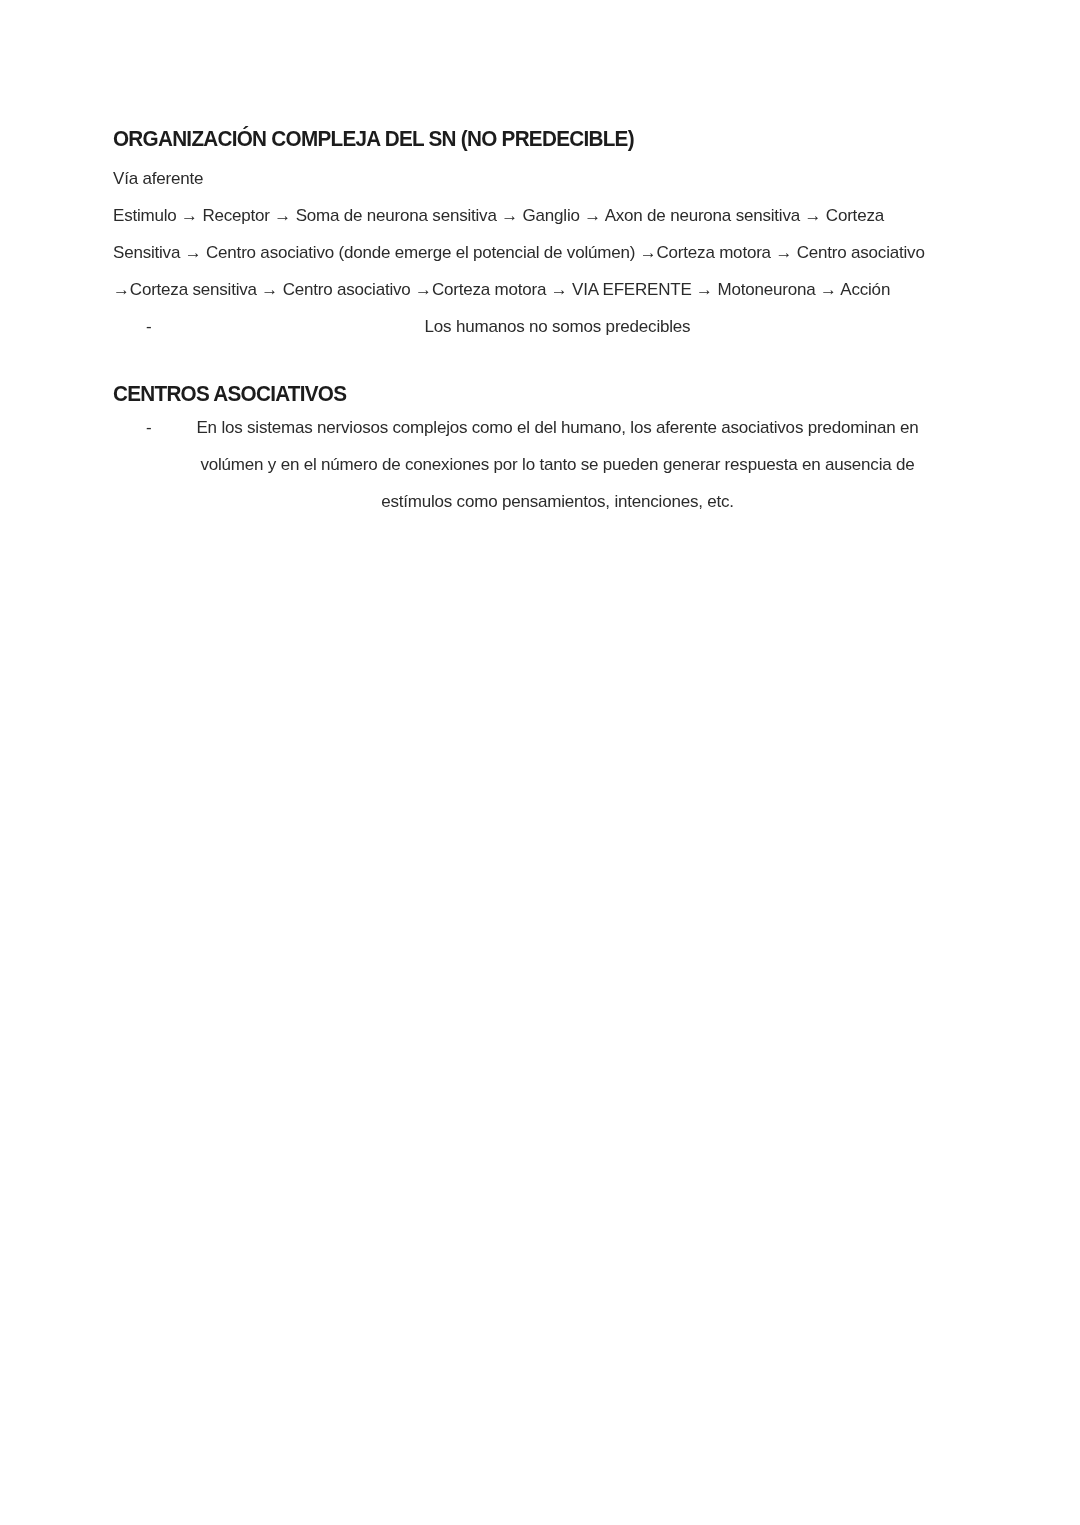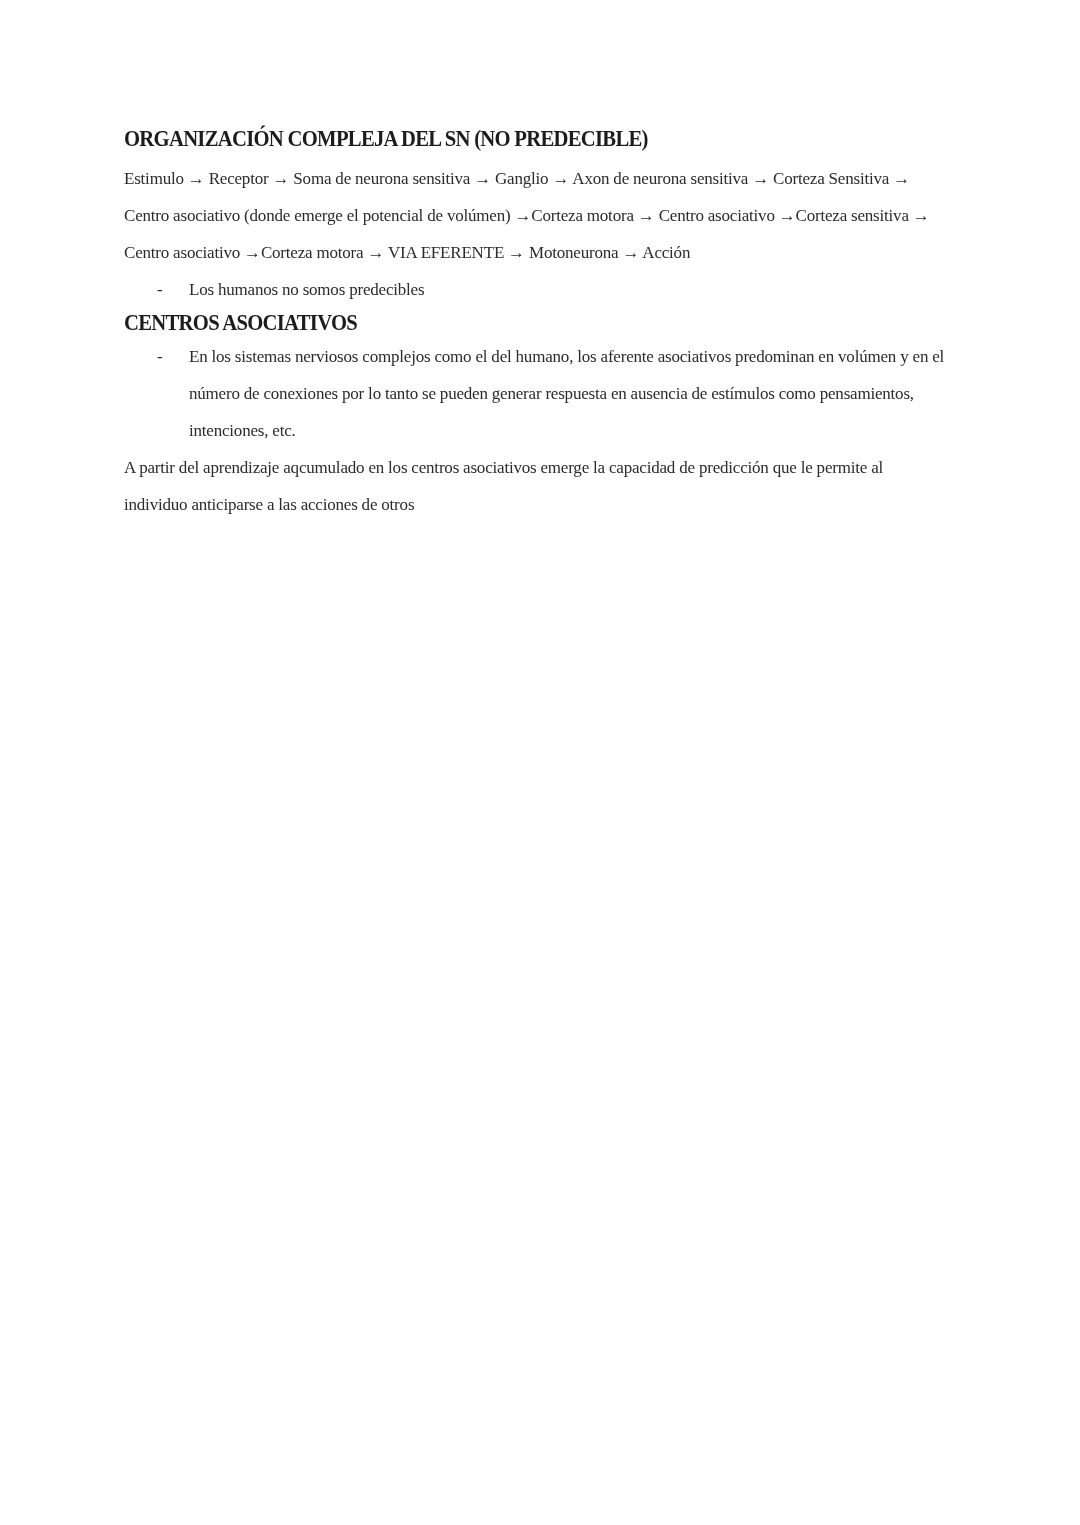--- a/index.html
+++ b/index.html
@@ -6,25 +6,25 @@
   .page {
     position: relative;
     width: 1080px;
     height: 1525px;
     margin: 0 auto;
     background: #ffffff;
     overflow: hidden;
   }
   .content {
     position: absolute;
-    left: 124px;
+    left: 113px;
     top: 124px;
     width: 824px;
     color: #2b2b2b;
-    font-family: Liberation Serif, serif;
+    font-family: Liberation Sans, sans-serif;
     font-size: 17px;
     line-height: 37px;
     letter-spacing: -0.2px;
   }
   .heading {
     font-size: 22.5px;
     font-weight: bold;
     color: #1c1c1c;
     letter-spacing: -0.8px;
     line-height: 30px;
@@ -45,49 +45,51 @@
     align-items: flex-start;
   }
   .bullet .dash {
     flex: 0 0 auto;
     width: 32px;
     padding-left: 33px;
     text-align: left;
   }
   .bullet .bullet-text {
     flex: 1 1 auto;
+    text-align: center;
   }
   .section-2 {
+    margin-top: 34px;
   }
   .heading + .para, .heading + .subheading {
     margin-top: 6px;
   }
 </style>
 </head>
 <body>
 
 <div class="page">
   <div class="content">
 
     <section class="section-1">
       <h1 class="heading">ORGANIZACIÓN COMPLEJA DEL SN (NO PREDECIBLE)</h1>
+      <p class="subheading">Vía aferente</p>
       <p class="para">Estimulo → Receptor → Soma de neurona sensitiva → Ganglio → Axon de neurona sensitiva → Corteza Sensitiva → Centro asociativo (donde emerge el potencial de volúmen) →Corteza motora → Centro asociativo →Corteza sensitiva → Centro asociativo →Corteza motora → VIA EFERENTE → Motoneurona → Acción</p>
       <div class="bullet-list">
         <div class="bullet">
           <span class="dash">-</span>
           <span class="bullet-text">Los humanos no somos predecibles</span>
         </div>
       </div>
     </section>
 
     <section class="section-2">
       <h1 class="heading">CENTROS ASOCIATIVOS</h1>
       <div class="bullet-list">
         <div class="bullet">
           <span class="dash">-</span>
           <span class="bullet-text">En los sistemas nerviosos complejos como el del humano, los aferente asociativos predominan en volúmen y en el número de conexiones por lo tanto se pueden generar respuesta en ausencia de estímulos como pensamientos, intenciones, etc.</span>
         </div>
       </div>
-      <p class="para">A partir del aprendizaje aqcumulado en los centros asociativos emerge la capacidad de predicción que le permite al individuo anticiparse a las acciones de otros</p>
     </section>
 
   </div>
 </div>
 
 </body></html>

